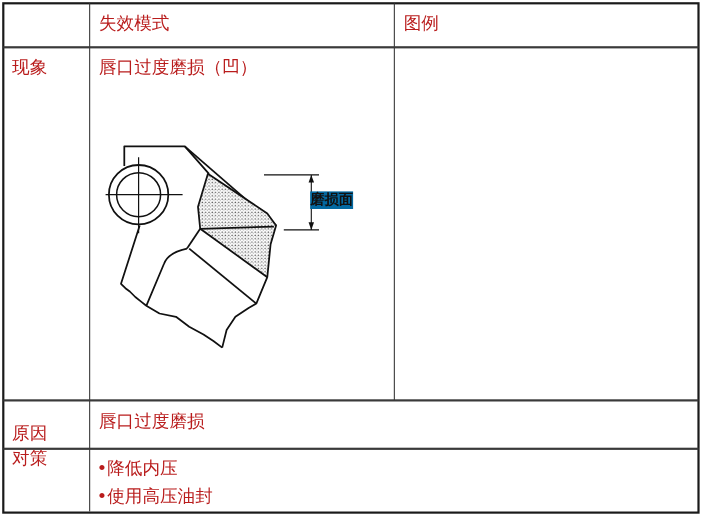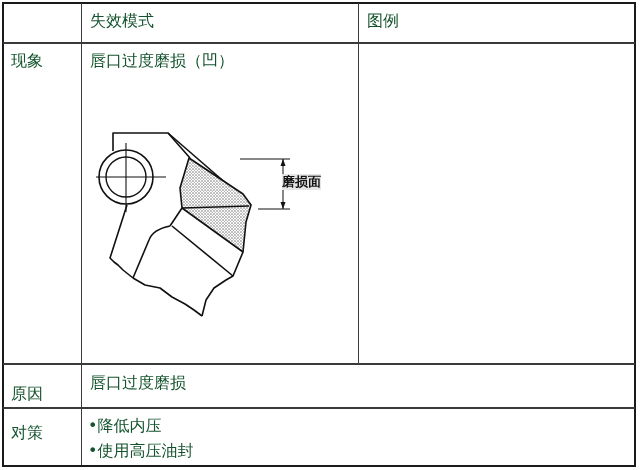--- a/index.html
+++ b/index.html
@@ -2,21 +2,21 @@
 <html><head>
 <meta charset="utf-8">
 <style>
   html, body { margin: 0; padding: 0; background: #ffffff; }
   body { width: 640px; height: 470px; position: relative; overflow: hidden;
          font-family: "DejaVu Sans", sans-serif; color: #2a2a2a; }
   .tbl { position: absolute; left: 2px; top: 2px; width: 634px; height: 465px;
          border: 2px solid #1a1a1a; border-right-width: 2px; box-sizing: border-box; }
   .hline { position: absolute; height: 2px; background: #3a3a3a; }
   .vline { position: absolute; width: 1px; background: #3a3a3a; }
-  .cell-text { position: absolute; font-size: 16px; line-height: 20px; color: #14532d; white-space: nowrap; }
+  .cell-text { position: absolute; font-size: 16px; line-height: 20px; color: #b91c1c; white-space: nowrap; }
   svg.diagram { position: absolute; left: 84px; top: 100px; }
 </style>
 </head>
 <body>
 
 <div class="tbl"></div>
 
 <div class="hline" style="left:3px; top:42px; width:632px;"></div>
 <div class="hline" style="left:3px; top:363px; width:632px;"></div>
 <div class="hline" style="left:3px; top:407px; width:632px;"></div>
@@ -69,20 +69,20 @@
   </g>
 
   <g stroke="#111" stroke-width="1">
     <line x1="240" y1="159" x2="290" y2="159"></line>
     <line x1="258" y1="209" x2="290" y2="209"></line>
     <line x1="283" y1="159" x2="283" y2="209"></line>
   </g>
   <path d="M283,159 L280.5,166 L285.5,166 Z" fill="#111"></path>
   <path d="M283,209 L280.5,202 L285.5,202 Z" fill="#111"></path>
 </svg>
-<span class="cell-text" style="left:282px; top:174px; font-size:13px; font-weight:bold; color:#111; background:#e5e5e5; line-height:16px;">磨损面</span>
+<span class="cell-text" style="left:282px; top:174px; font-size:13px; font-weight:bold; color:#111; background:#0369a1; line-height:16px;">磨损面</span>
 
 <span class="cell-text" style="left:11px; top:384px;">原因</span>
 <span class="cell-text" style="left:90px; top:373px;">唇口过度磨损</span>
 
-<span class="cell-text" style="left:11px; top:423px;">对策</span>
+<span class="cell-text" style="left:11px; top:407px;">对策</span>
 <span class="cell-text" style="left:88px; top:416px;">•降低内压</span>
 <span class="cell-text" style="left:88px; top:441px;">•使用高压油封</span>
 
 </body></html>

